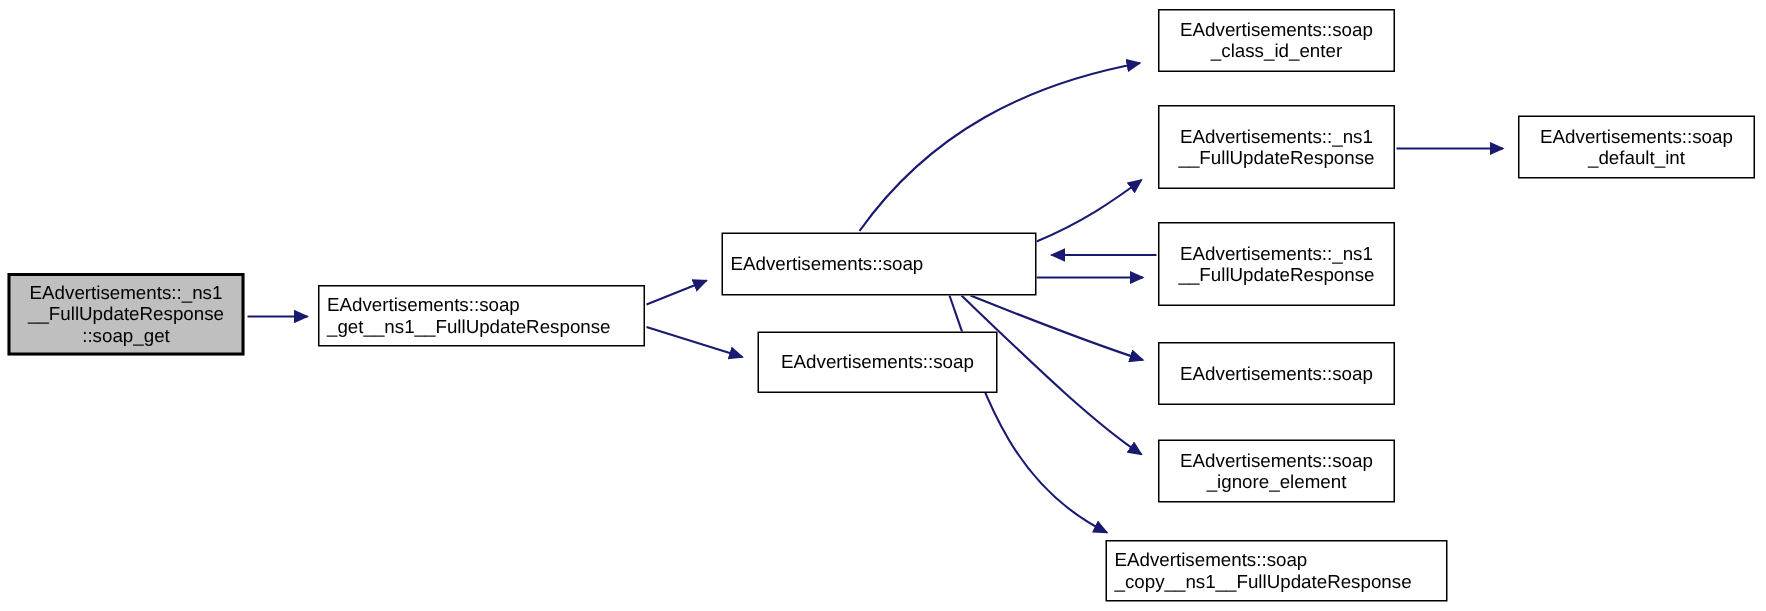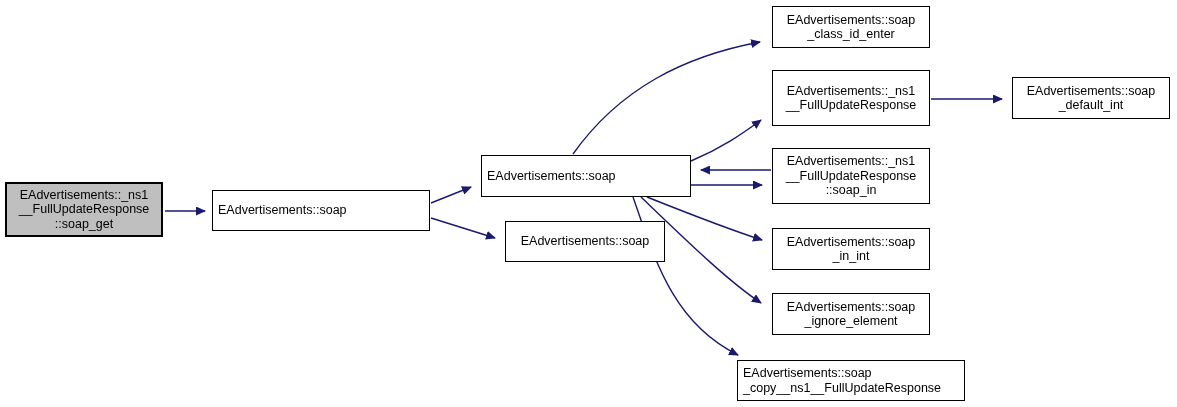--- a/index.html
+++ b/index.html
@@ -60,20 +60,21 @@
   </svg>
 
   <div class="node highlight" style="left:5px;top:182px;width:158px;height:55px;">
     <div class="ln">EAdvertisements::_ns1</div>
     <div class="ln">__FullUpdateResponse</div>
     <div class="ln">::soap_get</div>
   </div>
 
   <div class="node align-left" style="left:212px;top:190px;width:218px;height:41px;">
     <div class="ln">EAdvertisements::soap</div>
+    <div class="ln">_get__ns1__FullUpdateResponse</div>
   </div>
 
   <div class="node align-left" style="left:481px;top:155px;width:210px;height:42px;">
     <div class="ln">EAdvertisements::soap</div>
   </div>
 
   <div class="node" style="left:505px;top:221px;width:160px;height:41px;">
     <div class="ln">EAdvertisements::soap</div>
   </div>
 
@@ -88,26 +89,24 @@
   </div>
 
   <div class="node" style="left:1012px;top:77px;width:158px;height:42px;">
     <div class="ln">EAdvertisements::soap</div>
     <div class="ln">_default_int</div>
   </div>
 
   <div class="node" style="left:772px;top:148px;width:158px;height:56px;">
     <div class="ln">EAdvertisements::_ns1</div>
     <div class="ln">__FullUpdateResponse</div>
-    <div class="ln">::soap_in</div>
   </div>
 
   <div class="node" style="left:772px;top:228px;width:158px;height:42px;">
     <div class="ln">EAdvertisements::soap</div>
-    <div class="ln">_in_int</div>
   </div>
 
   <div class="node" style="left:772px;top:293px;width:158px;height:42px;">
     <div class="ln">EAdvertisements::soap</div>
     <div class="ln">_ignore_element</div>
   </div>
 
   <div class="node align-left" style="left:737px;top:360px;width:228px;height:41px;">
     <div class="ln">EAdvertisements::soap</div>
     <div class="ln">_copy__ns1__FullUpdateResponse</div>

